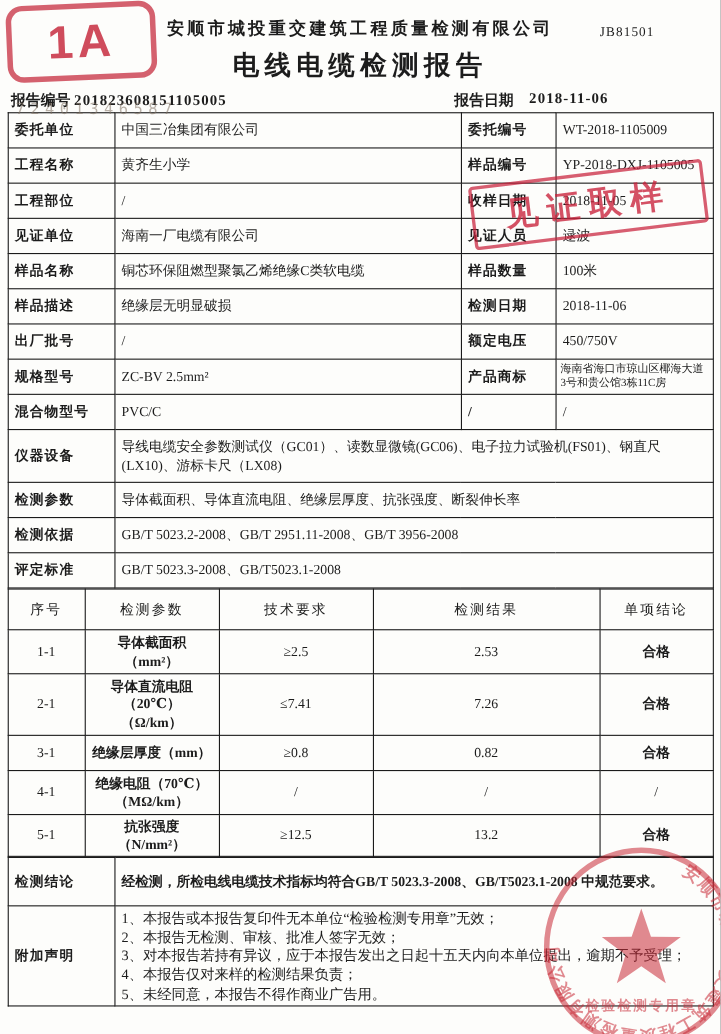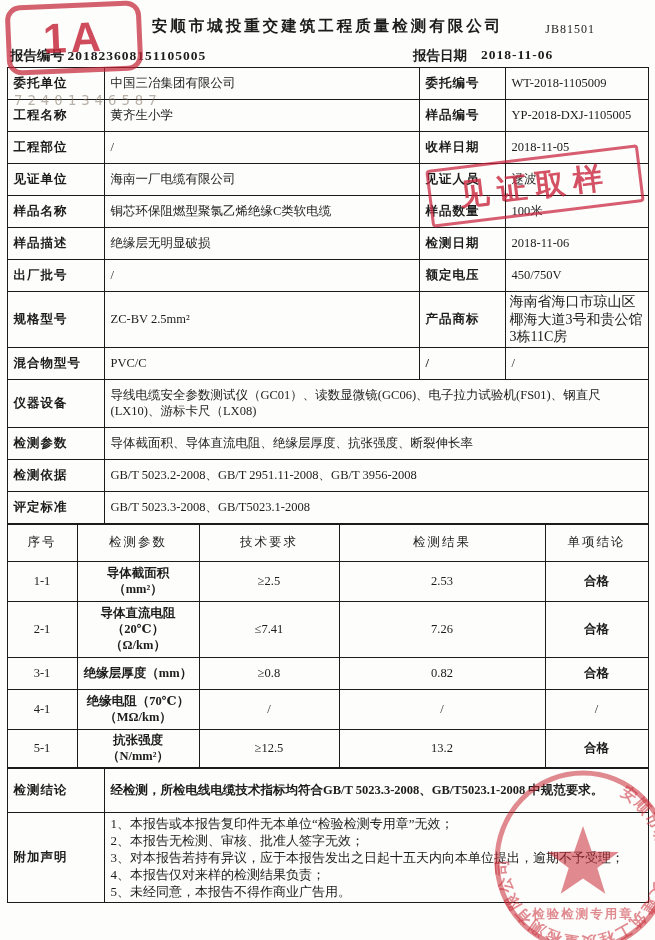--- a/index.html
+++ b/index.html
@@ -25,21 +25,21 @@
     font-size:14px;letter-spacing:5px;color:rgba(130,115,100,.55);
     font-family:"DejaVu Sans Mono",monospace;pointer-events:none;
   }
   
   table{border-collapse:collapse;table-layout:fixed;margin:0 auto;width:641px;}
   td{border:1.6px solid #1b1b1b;padding:2px 6px;font-size:12.5px;line-height:1.3;overflow:hidden;}
   td.lbl{font-weight:bold;text-align:left;letter-spacing:1px;}
   td.val{text-align:left;}
   .info td{height:27px;}
   .info tr.tall td{height:43px;}
-  .info td.small{font-size:14px;line-height:1.25;padding:1px 4px;}
+  .info td.small{font-size:10px;line-height:1.25;padding:1px 4px;}
   .res td{text-align:center;}
   .res td.param{white-space:pre-line;font-weight:bold;}
   .res tr.hdr td{height:32px;font-weight:normal;letter-spacing:2px;}
   .concl td{vertical-align:middle;}
   .concl .notes-list div{font-size:13px;line-height:1.32;font-weight:normal;}
   .concl td.body{font-weight:bold;font-size:12.5px;}
   
   .stamp-1a{
     position:absolute;left:6px;top:3px;width:126px;height:60px;
     border:5px solid rgba(196,36,56,.72);border-radius:15px;
@@ -66,20 +66,21 @@
 <div class="page">
 
   <div class="stamp-1a">
     <span>1A</span>
   </div>
 
   <div class="co-line">
     <span class="co-name">安顺市城投重交建筑工程质量检测有限公司</span>
     <span class="co-code">JB81501</span>
   </div>
+  <div class="title">电线电缆检测报告</div>
 
   <div class="rep-line">
     <span class="rep-left">
       <span>报告编号</span>
       <span class="val">201823608151105005</span>
     </span>
     <span class="rep-right">
       <span>报告日期</span>
       <span class="val">2018-11-06</span>
     </span>

